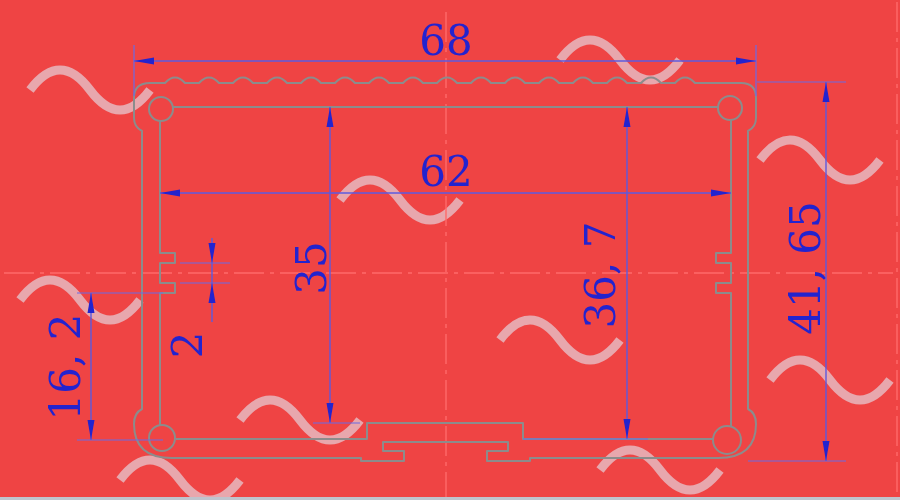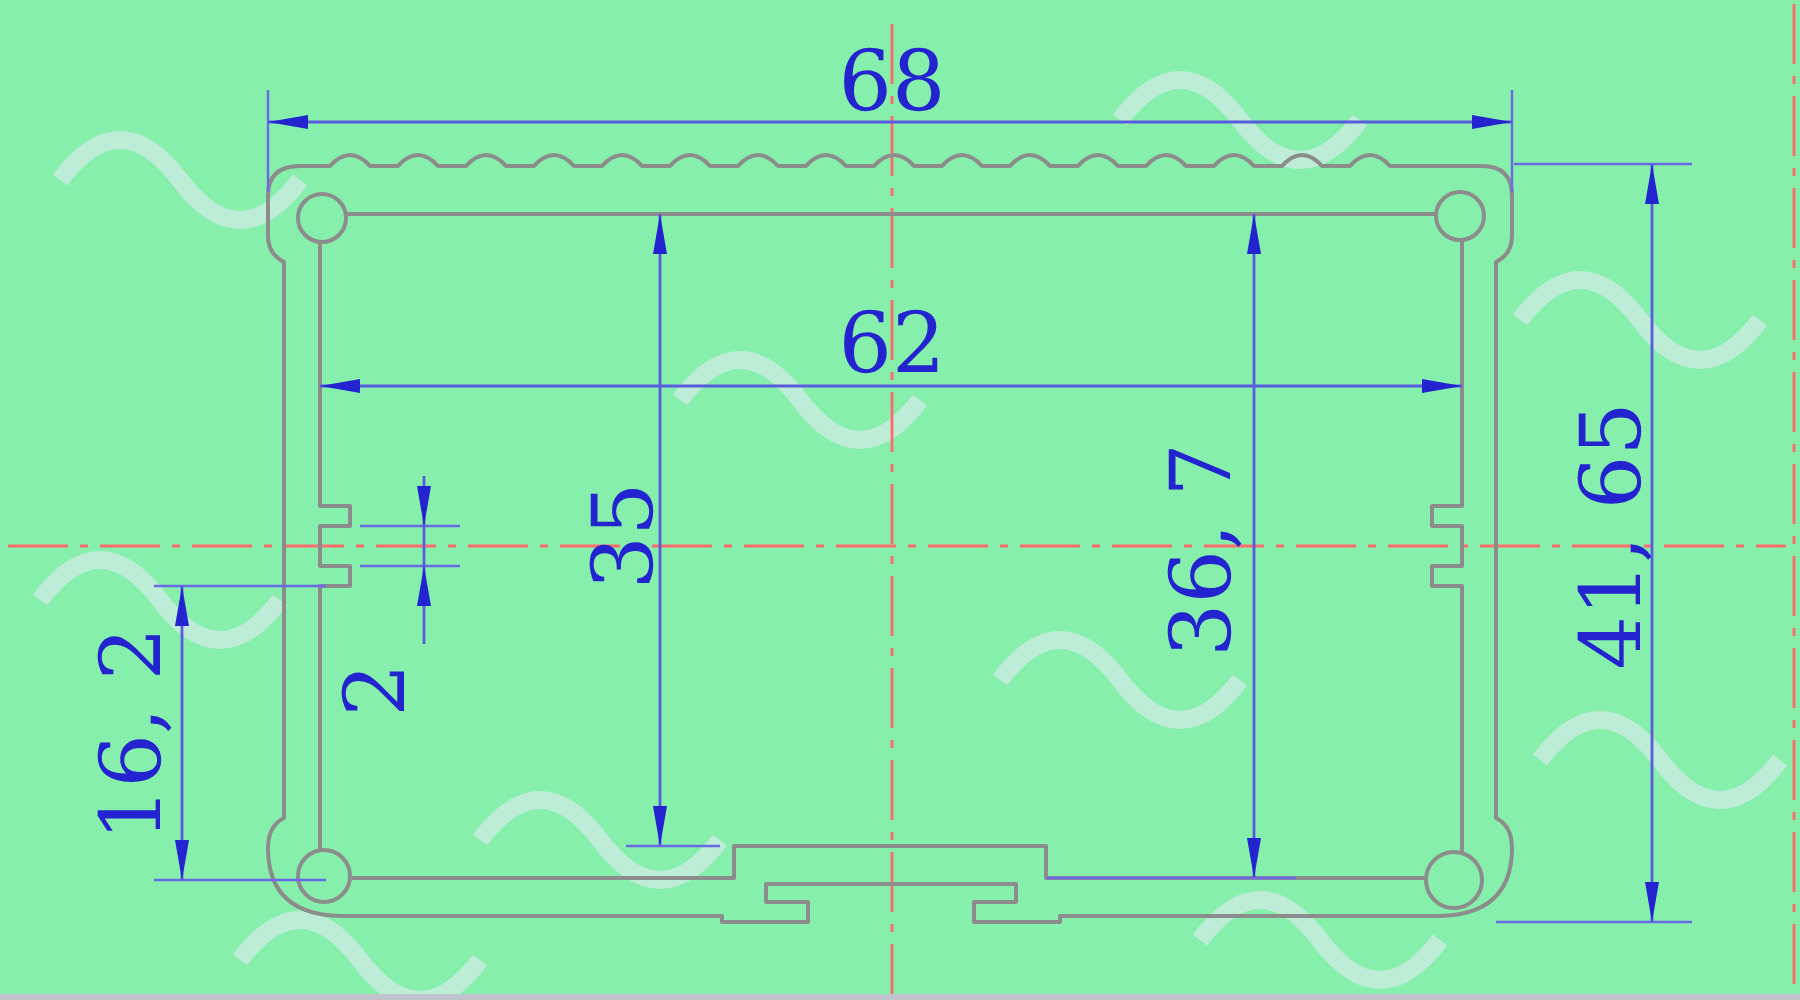--- a/index.html
+++ b/index.html
@@ -1,19 +1,19 @@
 <!DOCTYPE html>
 <html><head>
 <meta charset="utf-8">
 <style>
   html,body{margin:0;padding:0;background:#e8e8e8;}
   .canvas{
     position:relative;
     width:900px;height:500px;
-    background:#86efac;
+    background:#ef4444;
     overflow:hidden;
     font-family:"DejaVu Serif", serif;
   }
   svg{display:block;}
   .profile{stroke:#8c8c8c;stroke-width:2;fill:none;stroke-linejoin:round;}
   .dimline{stroke:#5b5be0;stroke-width:1.4;fill:none;}
   .extline{stroke:#6a6ae4;stroke-width:1.2;fill:none;}
   .arrow{fill:#2323cf;stroke:none;}
   .dimtext{
     font-family:"DejaVu Serif", serif;

